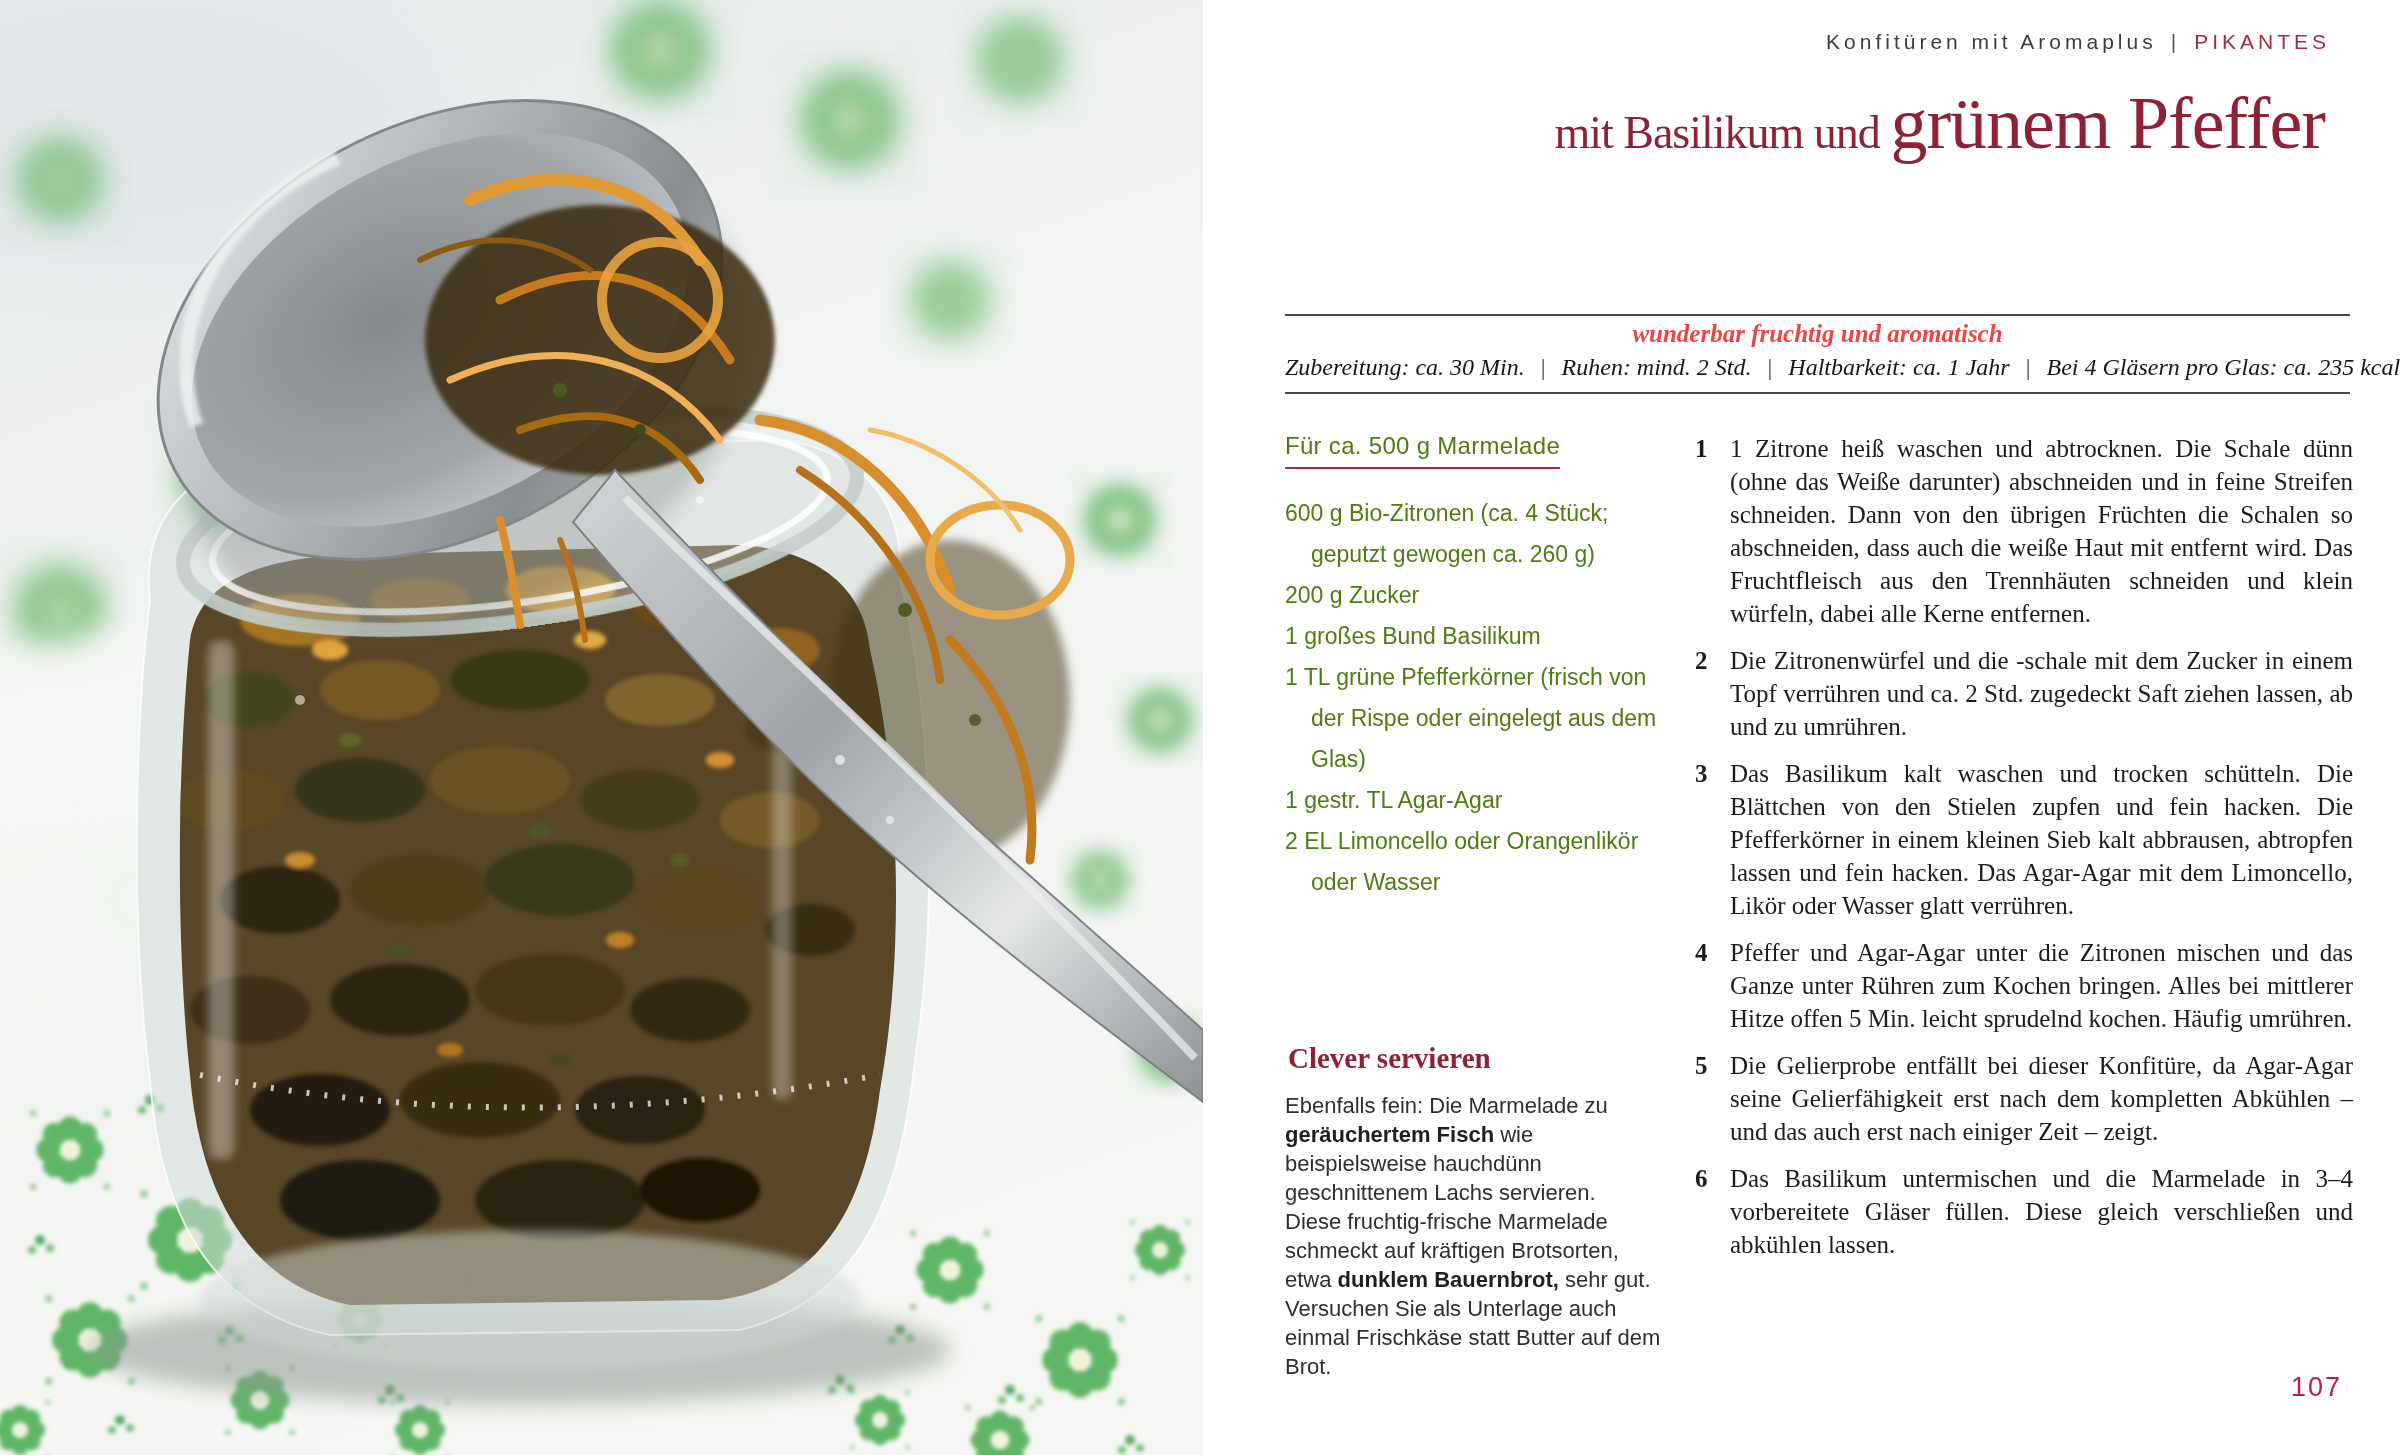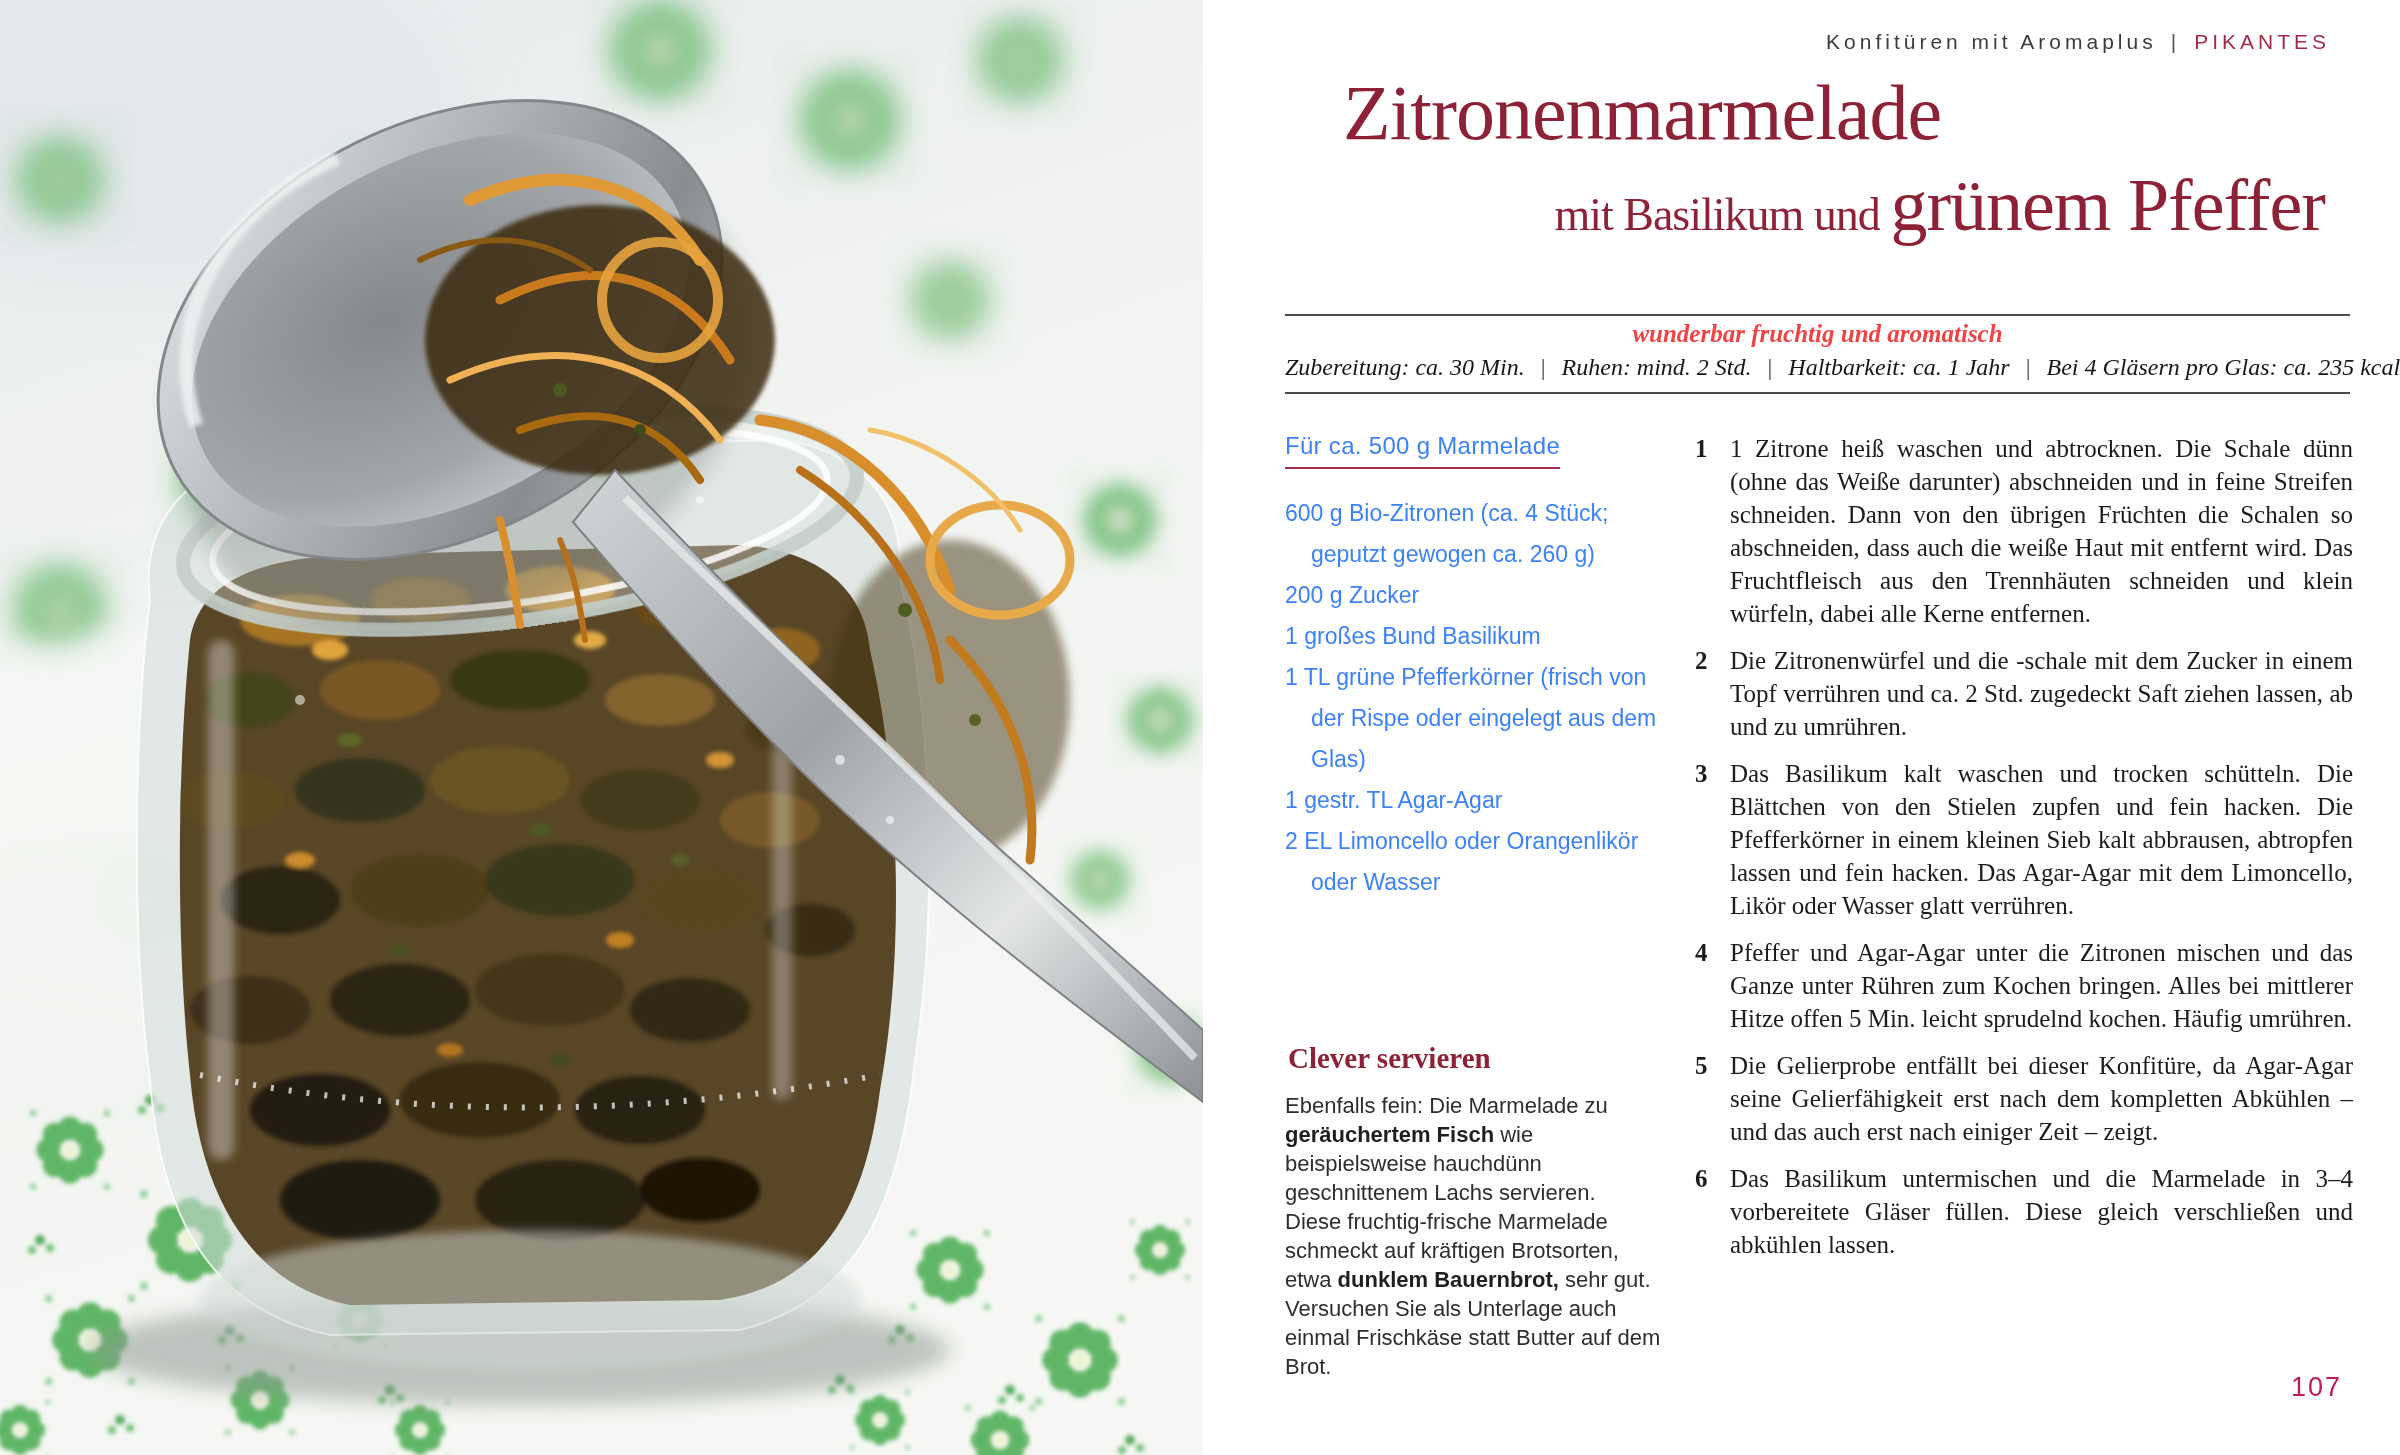--- a/index.html
+++ b/index.html
@@ -28,21 +28,21 @@
   .tagline{
     position:absolute;left:82px;width:1065px;top:320px;text-align:center;
     font-size:25px;font-style:italic;font-weight:bold;color:#ef4444;
   }
   .metaline{
     position:absolute;left:82px;width:1065px;top:354px;text-align:center;
     font-size:24px;font-style:italic;color:#161616;white-space:nowrap;
   }
   .metaline .msep{font-style:normal;margin:0 16px;color:#444;}
   .ingredients{position:absolute;left:82px;top:432px;width:378px;
-    font-family:"Liberation Sans",sans-serif;color:#3b82f6;}
+    font-family:"Liberation Sans",sans-serif;color:#4d7c0f;}
   .ingredients h2{
     margin:0;font-size:24px;font-weight:normal;display:inline-block;
     padding-bottom:7px;border-bottom:2px solid #a02c48;letter-spacing:.3px;
   }
   .ingredients ul{list-style:none;margin:24px 0 0;padding:0;font-size:23px;line-height:41px;}
   .ingredients li{padding-left:26px;text-indent:-26px;}
   .steps{position:absolute;left:487px;top:432px;width:663px;list-style:none;margin:0;padding:0;}
   .steps li{
     position:relative;padding-left:40px;margin-bottom:14px;
     font-size:25px;line-height:33px;color:#1c1c1c;text-align:justify;
@@ -298,21 +298,20 @@
 </svg>
 </div>
 
 <div class="page">
 
   <div class="header">
     <span>Konfitüren mit Aromaplus</span><span class="hsep">|</span><span class="cat">PIKANTES</span>
   </div>
 
   <div class="title">
-    <span class="l1">Zitronenmarmelade</span>
     <span class="l2"><span class="small">mit Basilikum und </span><span>grünem Pfeffer</span></span>
   </div>
 
   <div class="rule rule1"></div>
   <div class="tagline">wunderbar fruchtig und aromatisch</div>
   <div class="metaline">
     <span>Zubereitung: ca. 30 Min.</span><span class="msep">|</span><span>Ruhen: mind. 2 Std.</span><span class="msep">|</span><span>Haltbarkeit: ca. 1 Jahr</span><span class="msep">|</span><span>Bei 4 Gläsern pro Glas: ca. 235 kcal</span>
   </div>
   <div class="rule rule2"></div>
 

